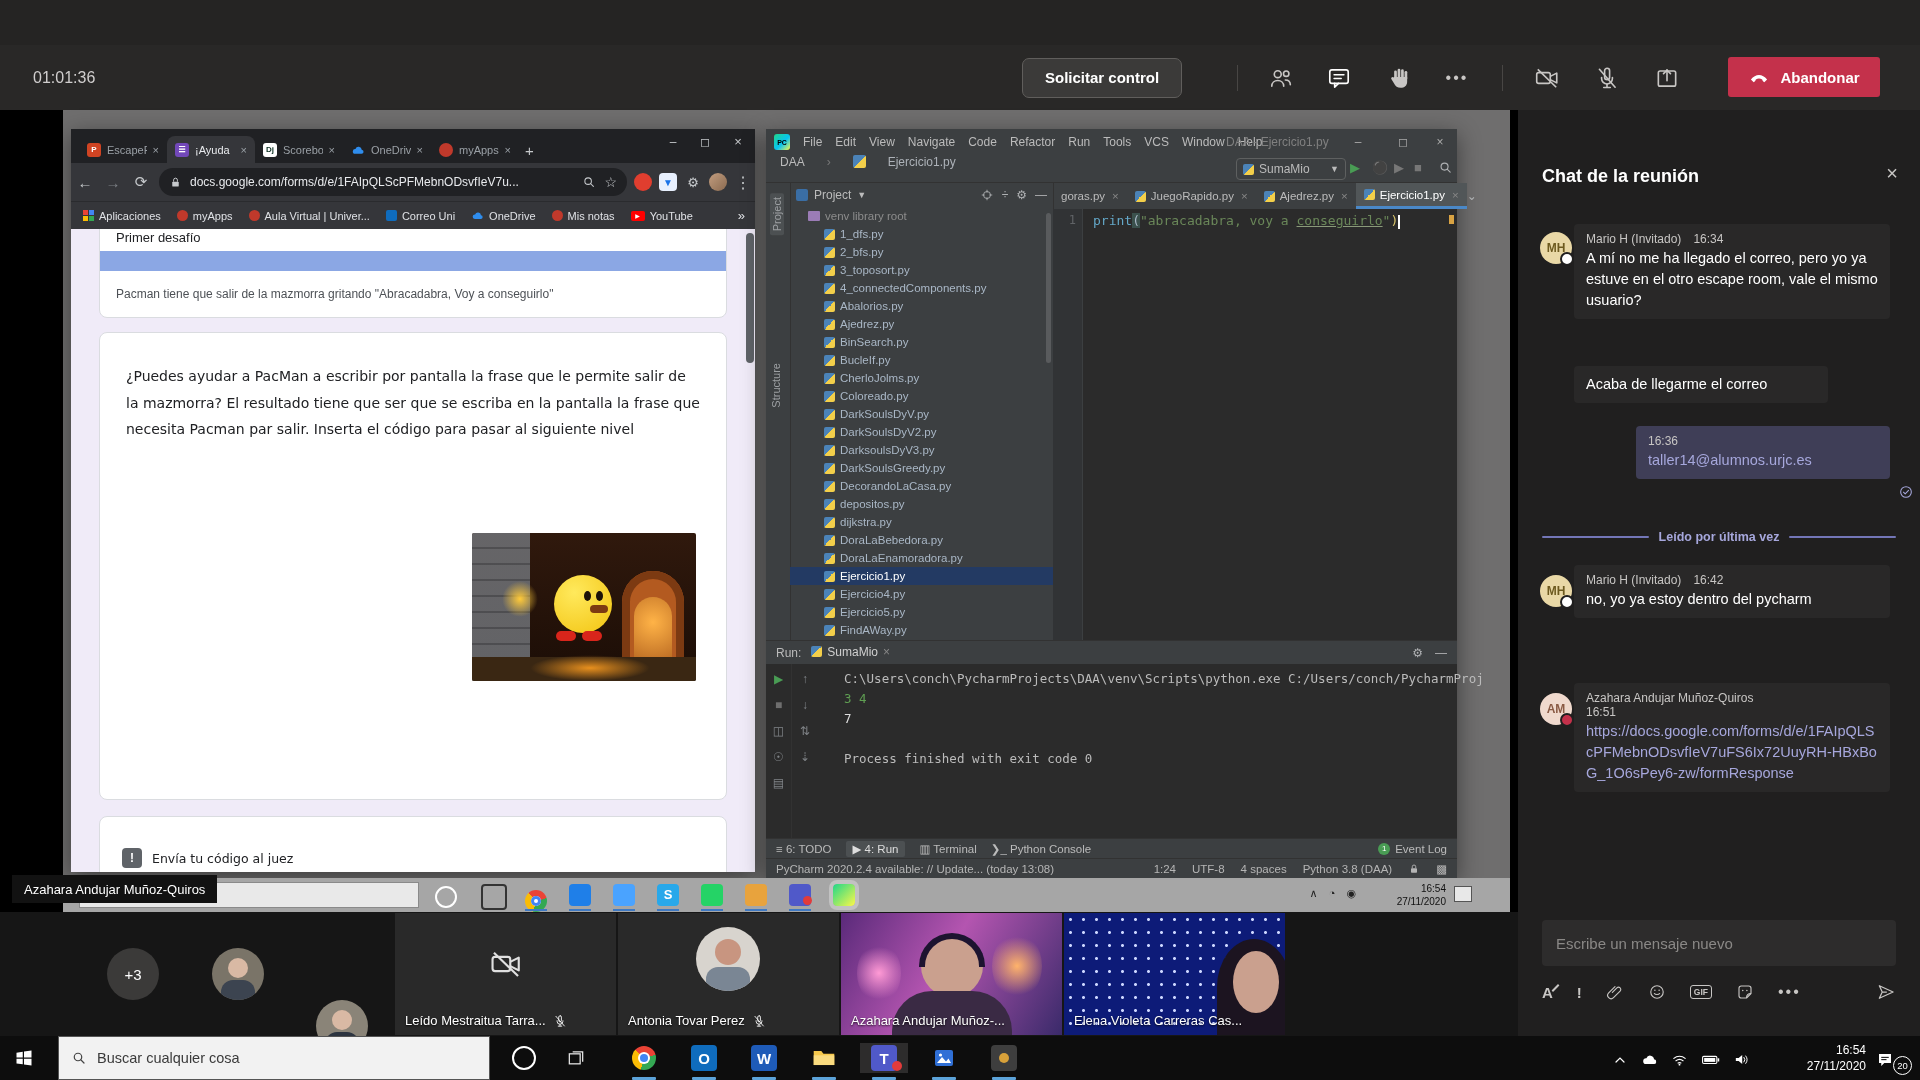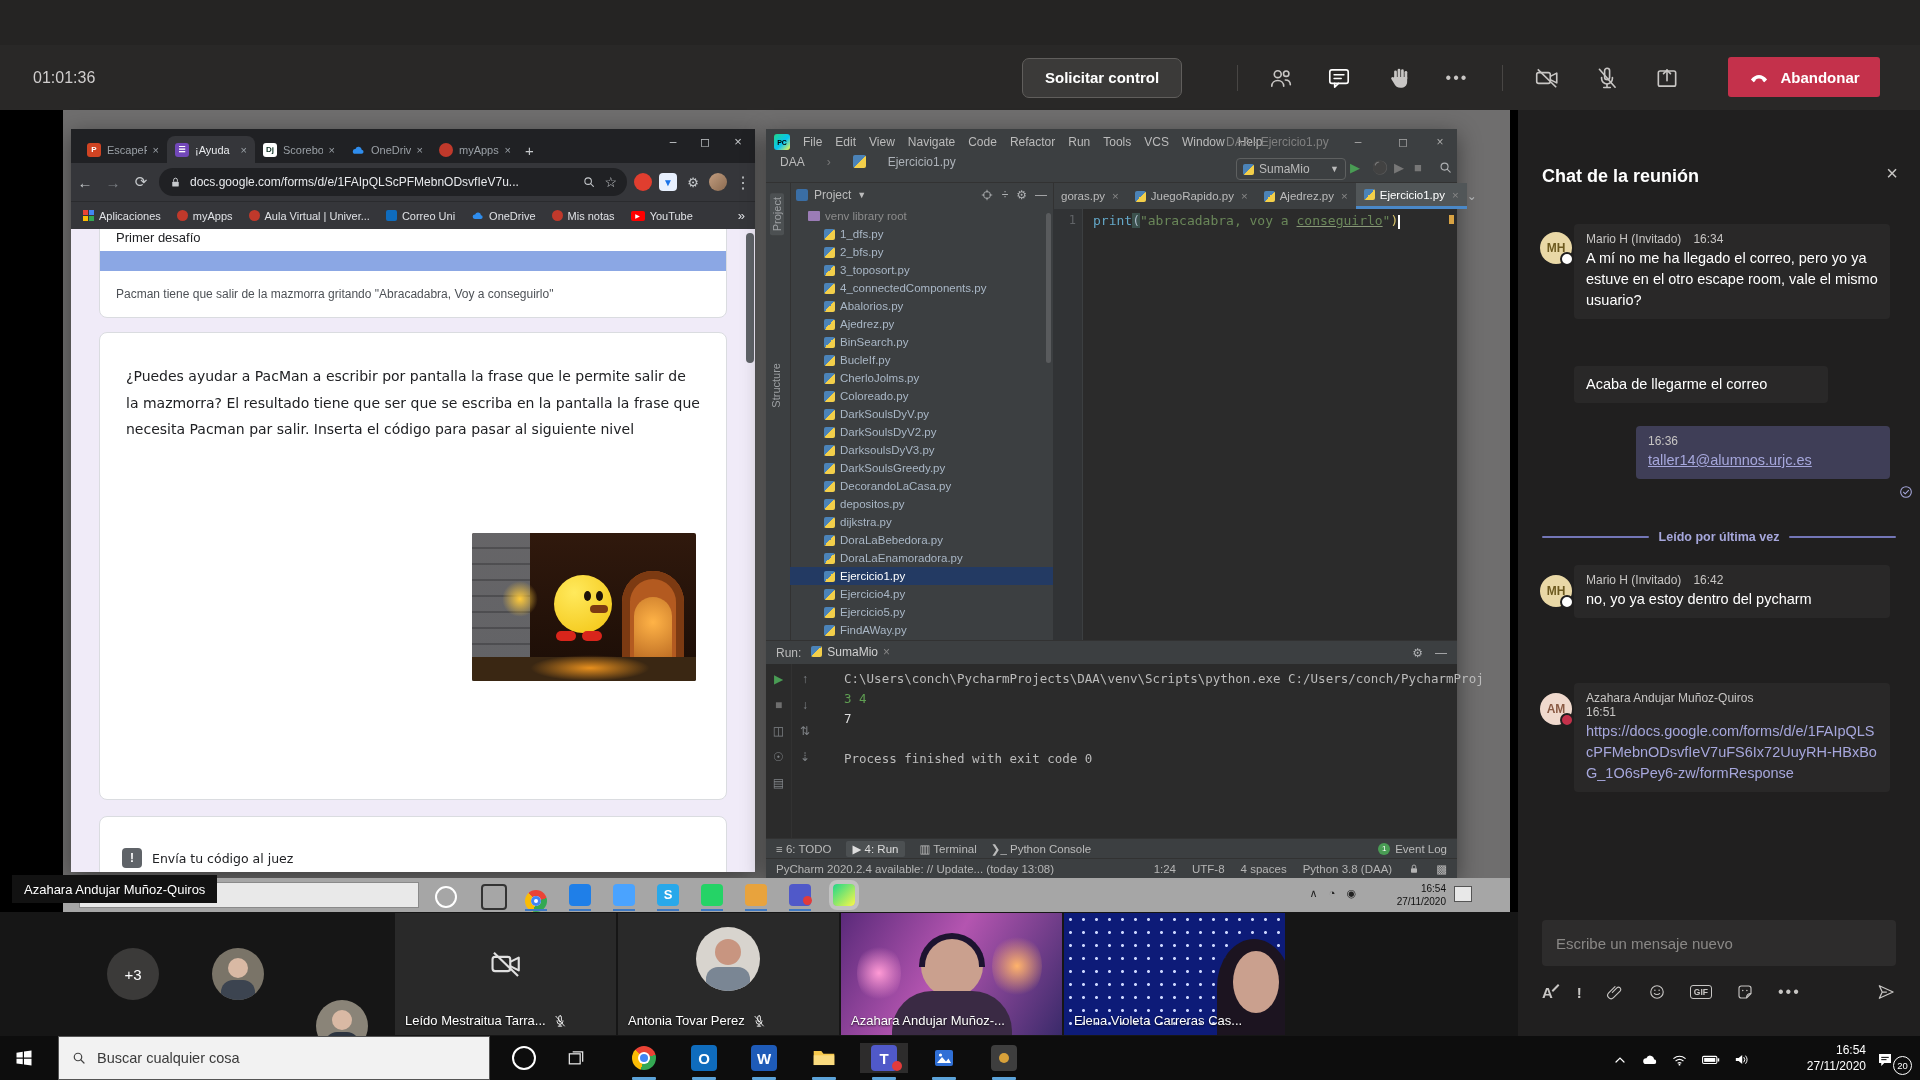--- a/index.html
+++ b/index.html
@@ -825,21 +825,21 @@
   </div>
 
   <div class="msg" style="top:256px;width:254px;">
     <div class="mtext" style="margin-top:0;">Acaba de llegarme el correo</div>
   </div>
 
   <div class="msg own" style="top:316px;left:118px;width:254px;">
     <div class="mhead">
         <span>16:36</span>
       </div>
-    <div class="mtext"><span class="linktx" style="text-decoration:underline;text-align:center;">taller14@alumnos.urjc.es</span></div>
+    <div class="mtext"><span class="linktx" style="text-align:center;">taller14@alumnos.urjc.es</span></div>
   </div>
   <div class="abs" style="left:380px;top:372px;color:#a6a7dc;"><svg class="ic" width="16" height="16">
         <use href="#i-seen"></use>
       </svg></div>
 
   <div id="divider">
     <span class="ln"></span>
       <span class="dt">Leído por última vez</span>
       <span class="ln"></span>
   </div>

